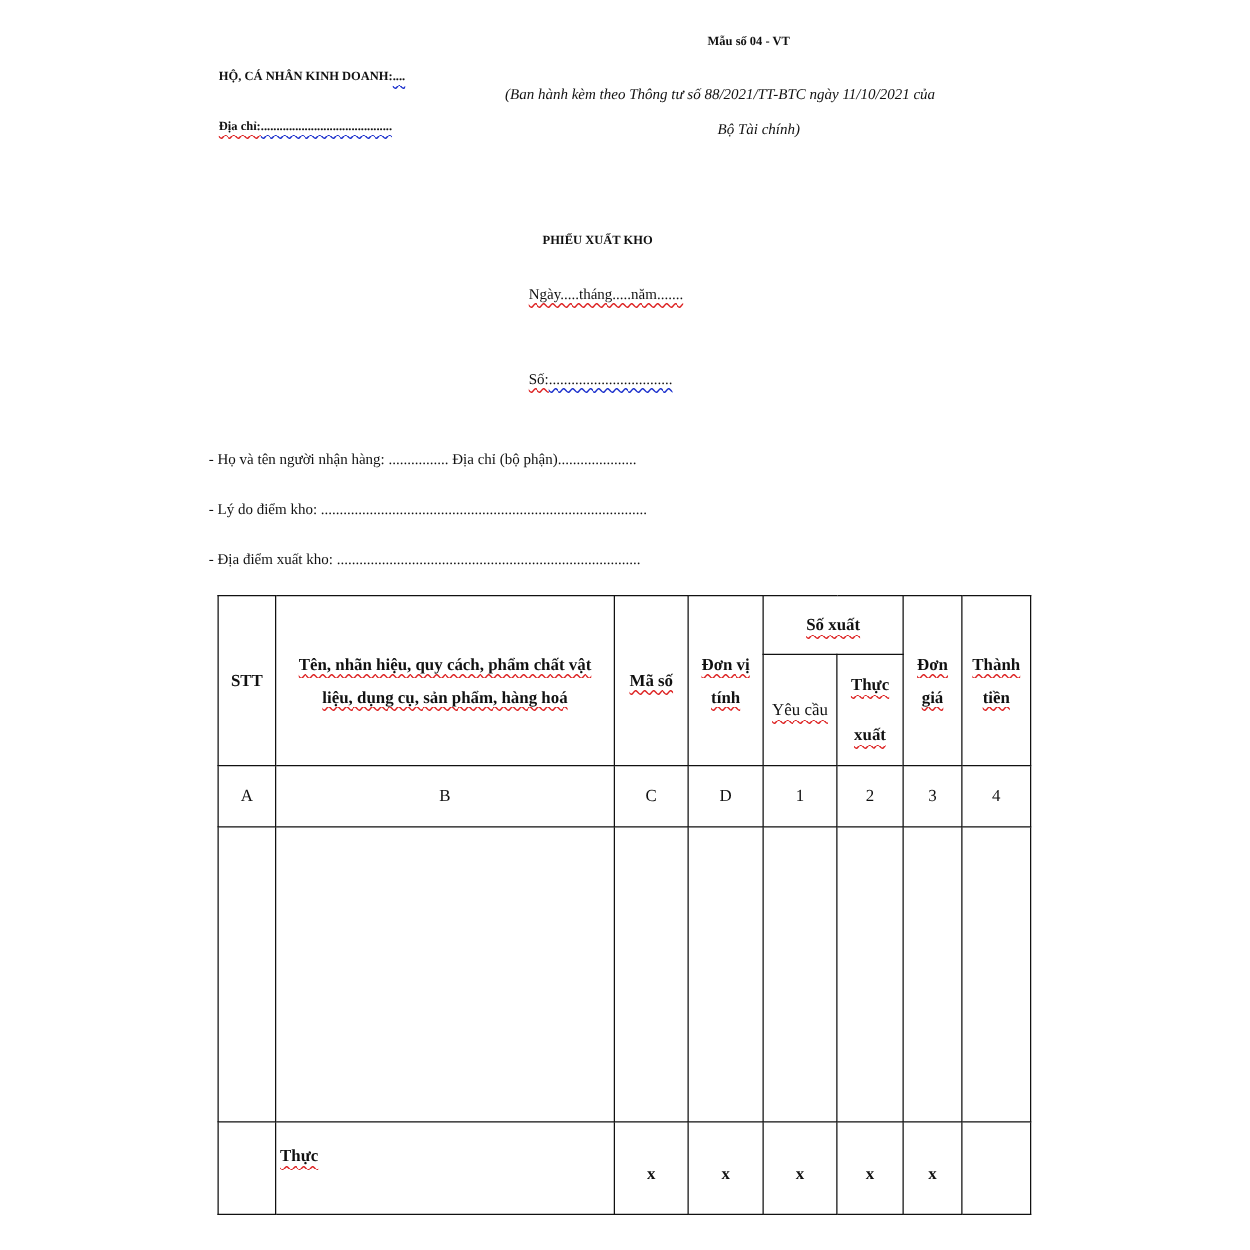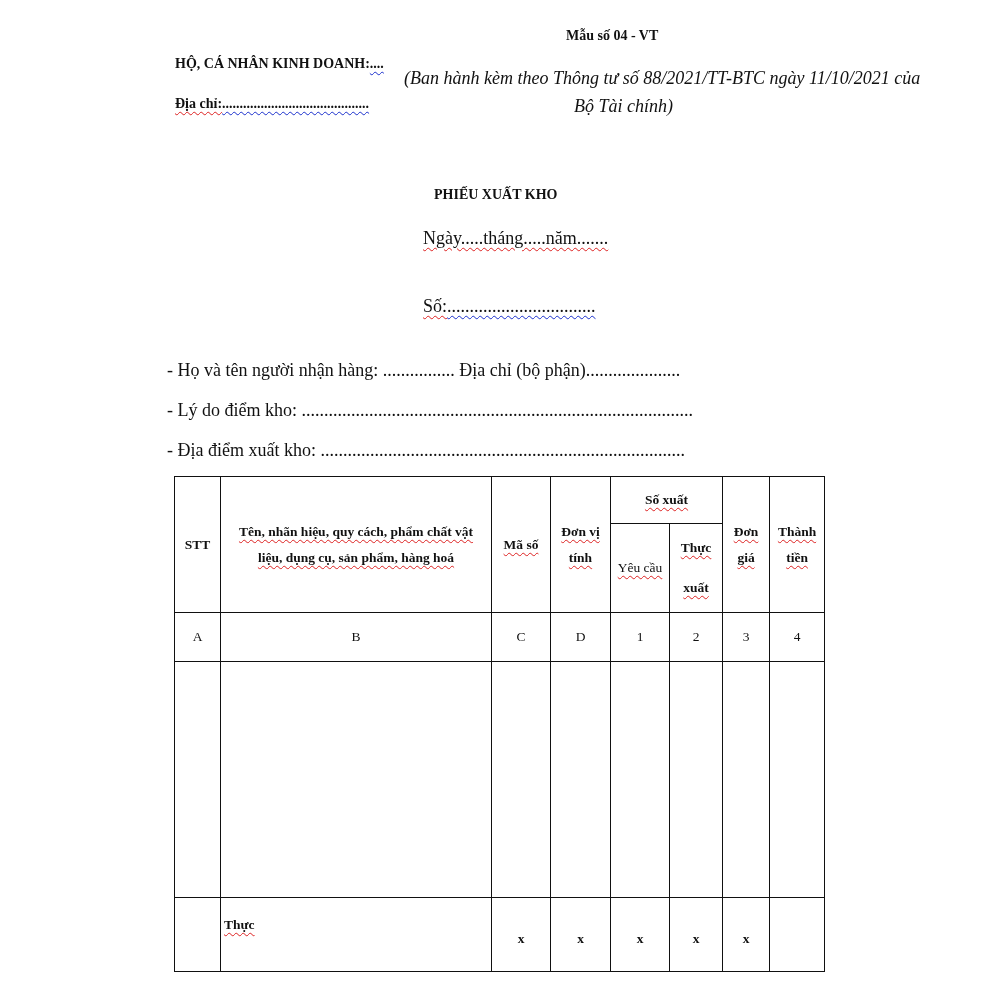--- a/index.html
+++ b/index.html
@@ -3,22 +3,22 @@
 <meta charset="utf-8">
 <style>
   html, body { margin:0; padding:0; background:#ffffff; }
   body { width:1000px; height:1000px; position:relative; overflow:hidden;
          font-family:"Liberation Serif", "DejaVu Serif", serif; color:#111; }
   .abs { position:absolute; white-space:nowrap; }
   .b { font-weight:bold; }
   .i { font-style:italic; }
   .sq { text-decoration: underline wavy #d22; text-decoration-thickness:1px; text-underline-offset:3px; }
   .sqb { text-decoration: underline wavy #1a2fcc; text-decoration-thickness:1px; text-underline-offset:3px; }
-  .f14 { font-size:14px; }
-  .f13 { font-size:18px; }
+  .f14 { font-size:10px; }
+  .f13 { font-size:12px; }
 
   table.form { position:absolute; left:174px; top:476px; width:650px; border-collapse:collapse;
                font-size:13.5px; table-layout:fixed; }
   table.form td { border:1.3px solid #111; text-align:center; vertical-align:middle; padding:0 3px; line-height:26px; }
   .hdr td { font-weight:bold; }
   .r1 td { height:46px; }
   .r2 td { height:88px; }
   .idx td { height:48px; font-weight:normal; }
   .body td { height:235px; }
   .tot td { height:59px; }

